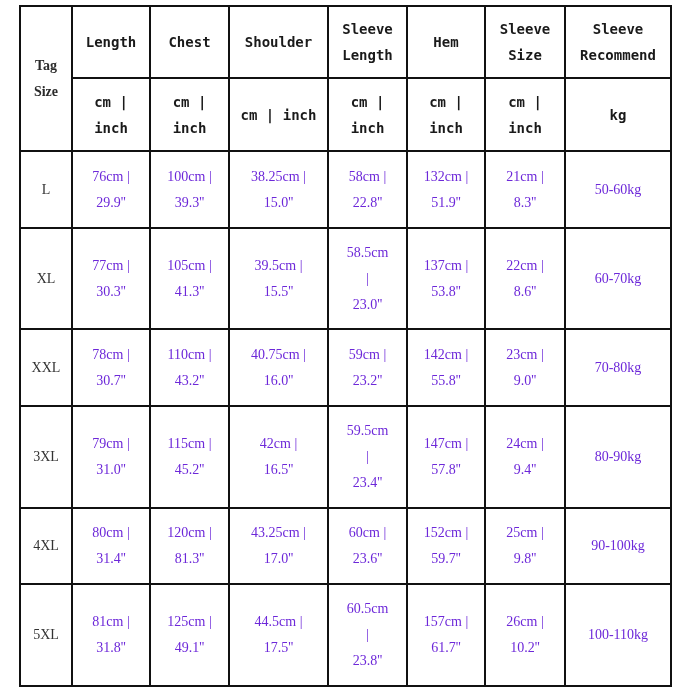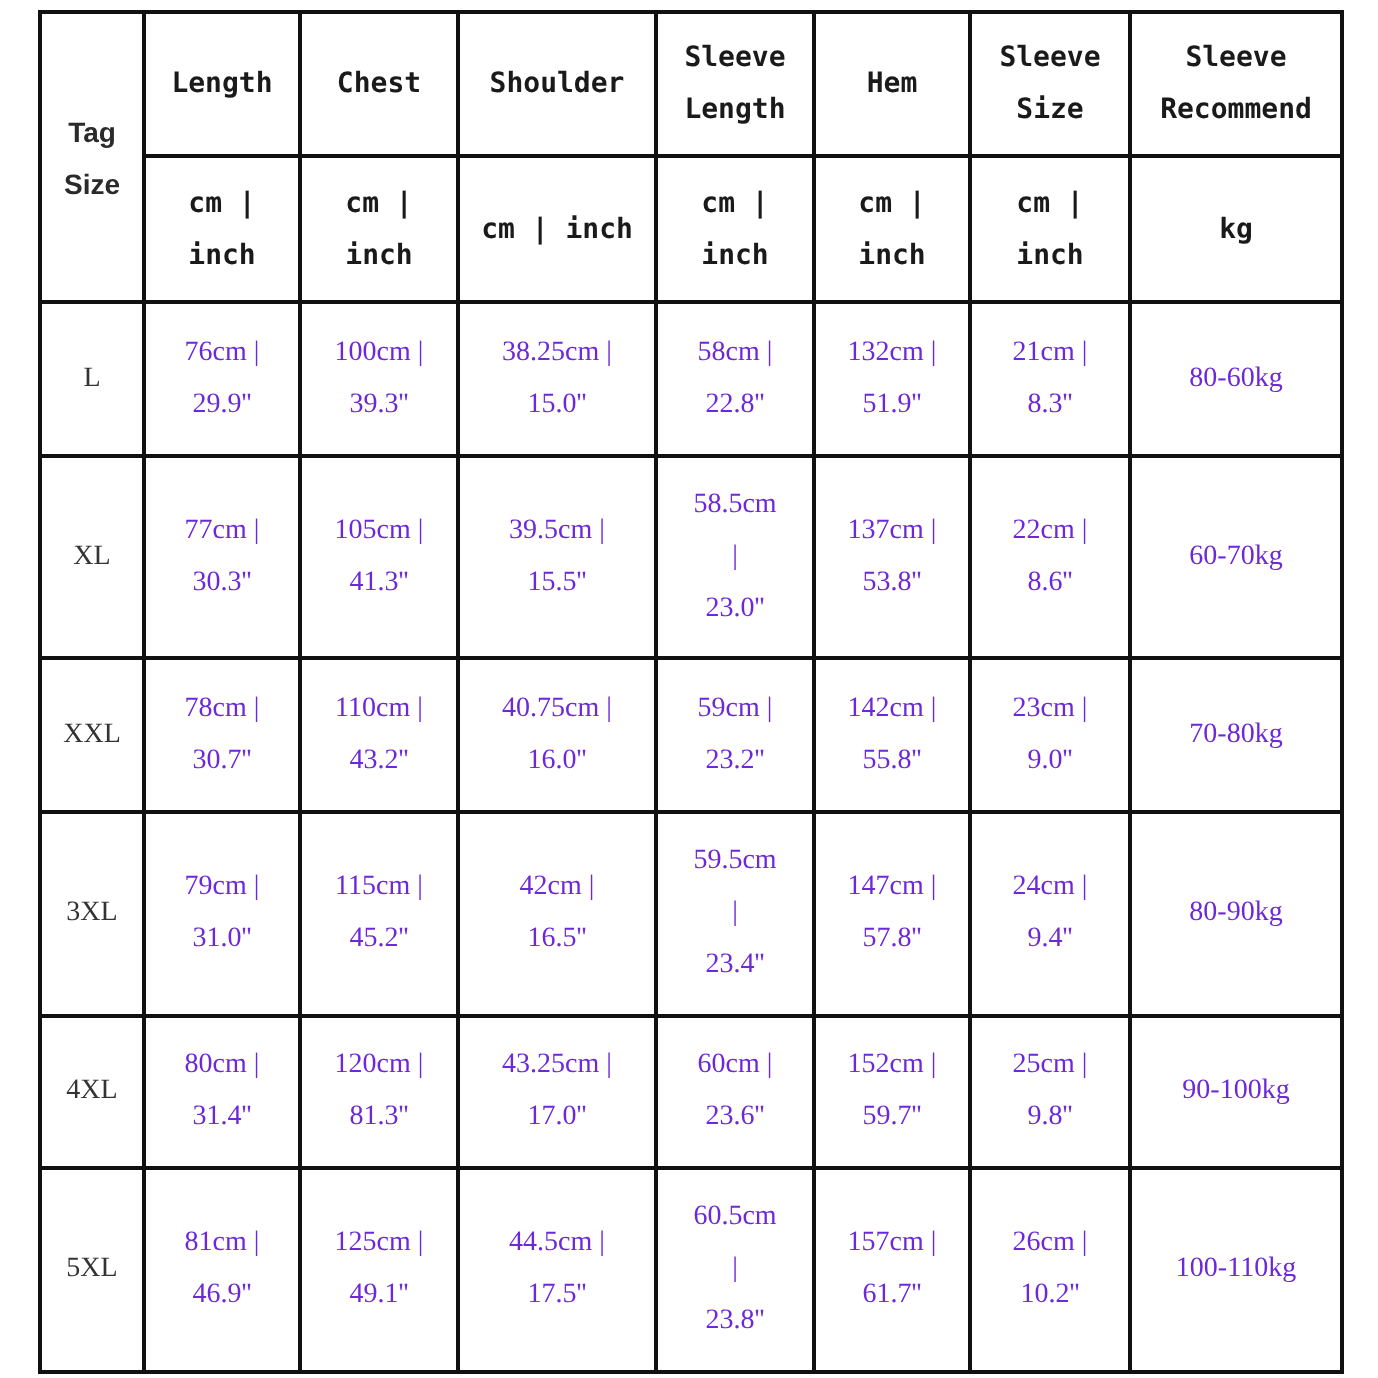--- a/index.html
+++ b/index.html
@@ -19,21 +19,21 @@
     padding: 0 2px;
     font-size: 14px;
     line-height: 26px;
     word-break: normal;
   }
   .hdr { font-weight: bold; font-family: "DejaVu Sans Mono", "Liberation Mono", monospace; font-size: 14px; color: #1a1a1a; }
   .unit { font-weight: bold; font-family: "DejaVu Sans Mono", "Liberation Mono", monospace; font-size: 14px; color: #1a1a1a; }
   .val { font-family: "Liberation Serif", "DejaVu Serif", serif; font-size: 15px; color: #6d28d9; }
   .val span { display: block; }
   .size-cell { font-family: "Liberation Serif", "DejaVu Serif", serif; font-size: 15px; color: #333; }
-  .tag-cell { font-weight: bold; font-family: Liberation Sans, sans-serif; font-size: 15px; line-height: 27px; }
+  .tag-cell { font-weight: bold; font-family: Liberation Serif, serif; font-size: 15px; line-height: 27px; }
 </style>
 </head>
 <body>
 
 <table class="size-table">
   <colgroup>
     <col style="width:52px">
       <col style="width:78px">
       <col style="width:79px">
       <col style="width:99px">
@@ -122,21 +122,21 @@
         </td>
       <td class="val">
           <span>132cm |</span>
           <span>51.9''</span>
         </td>
       <td class="val">
           <span>21cm |</span>
           <span>8.3''</span>
         </td>
       <td class="val">
-          <span>80-60kg</span>
+          <span>50-60kg</span>
         </td>
     </tr>
 
     <tr style="height:101px">
       <td class="size-cell">XL</td>
       <td class="val">
           <span>77cm |</span>
           <span>30.3''</span>
         </td>
       <td class="val">
@@ -256,21 +256,21 @@
         </td>
       <td class="val">
           <span>90-100kg</span>
         </td>
     </tr>
 
     <tr style="height:102px">
       <td class="size-cell">5XL</td>
       <td class="val">
           <span>81cm |</span>
-          <span>46.9''</span>
+          <span>31.8''</span>
         </td>
       <td class="val">
           <span>125cm |</span>
           <span>49.1''</span>
         </td>
       <td class="val">
           <span>44.5cm |</span>
           <span>17.5''</span>
         </td>
       <td class="val">

